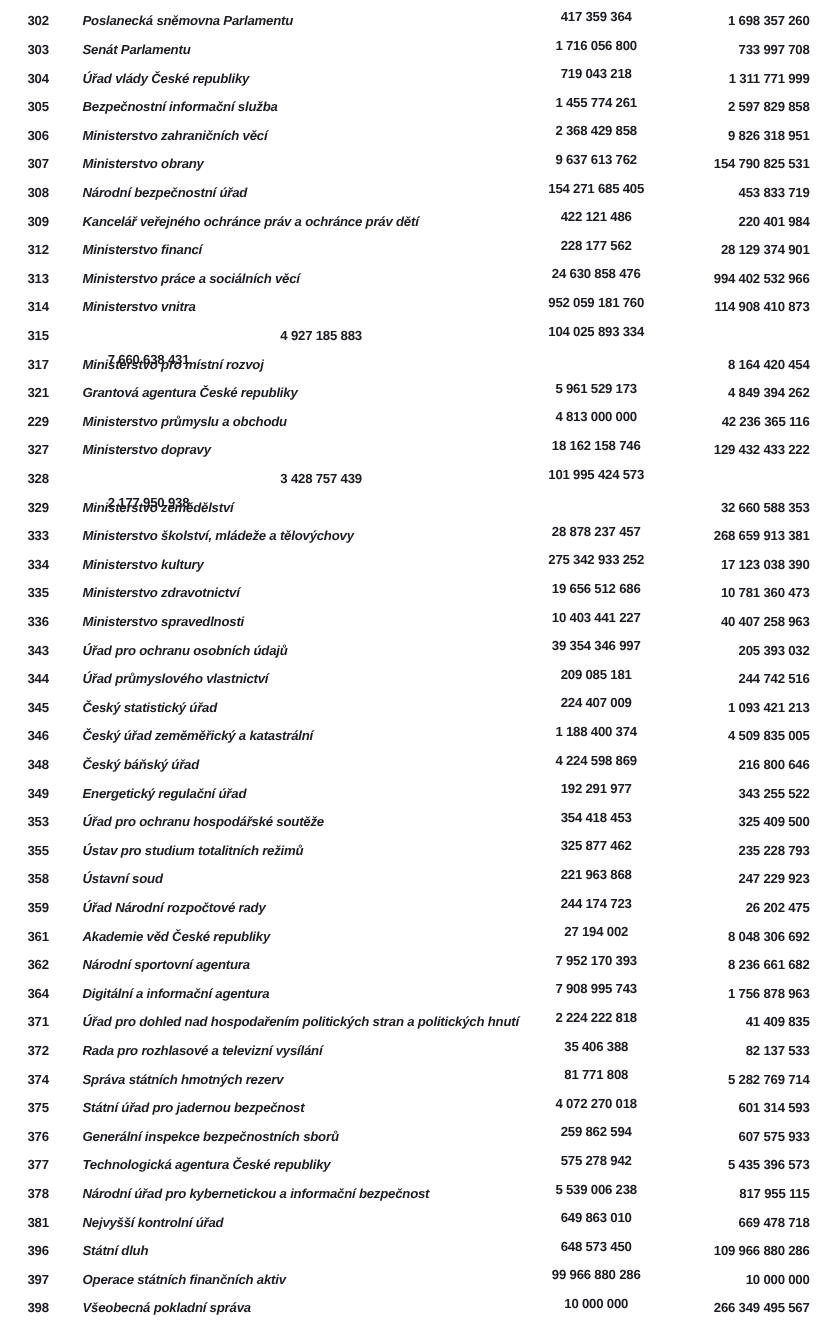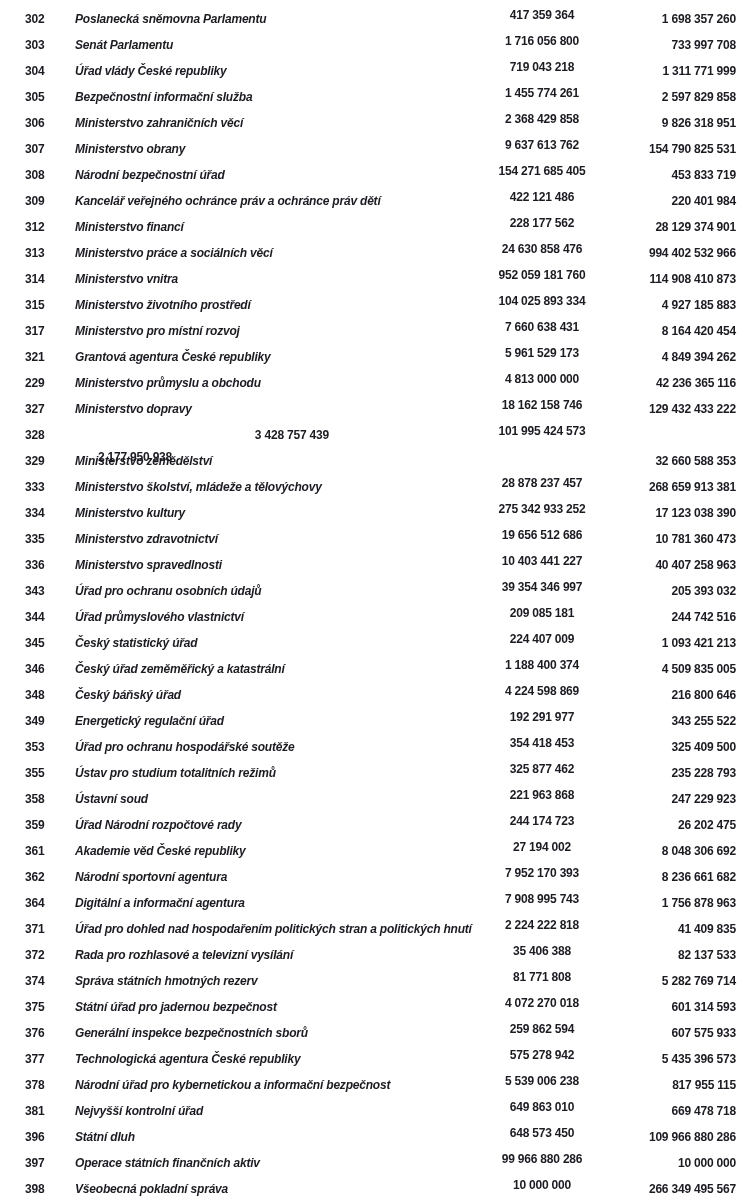--- a/index.html
+++ b/index.html
@@ -123,21 +123,20 @@
         <div class="c-a2">994 402 532 966</div>
       </div>
       <div class="row">
         <div class="c-num">314</div>
         <div class="c-name">Ministerstvo vnitra</div>
         <div class="c-a1">104 025 893 334</div>
         <div class="c-a2">114 908 410 873</div>
       </div>
       <div class="row">
         <div class="c-num">315</div>
-        <div class="c-name">Ministerstvo životního prostředí</div>
         <div class="c-a1">7 660 638 431</div>
         <div class="c-a2">4 927 185 883</div>
       </div>
       <div class="row">
         <div class="c-num">317</div>
         <div class="c-name">Ministerstvo pro místní rozvoj</div>
         <div class="c-a1">5 961 529 173</div>
         <div class="c-a2">8 164 420 454</div>
       </div>
       <div class="row">

